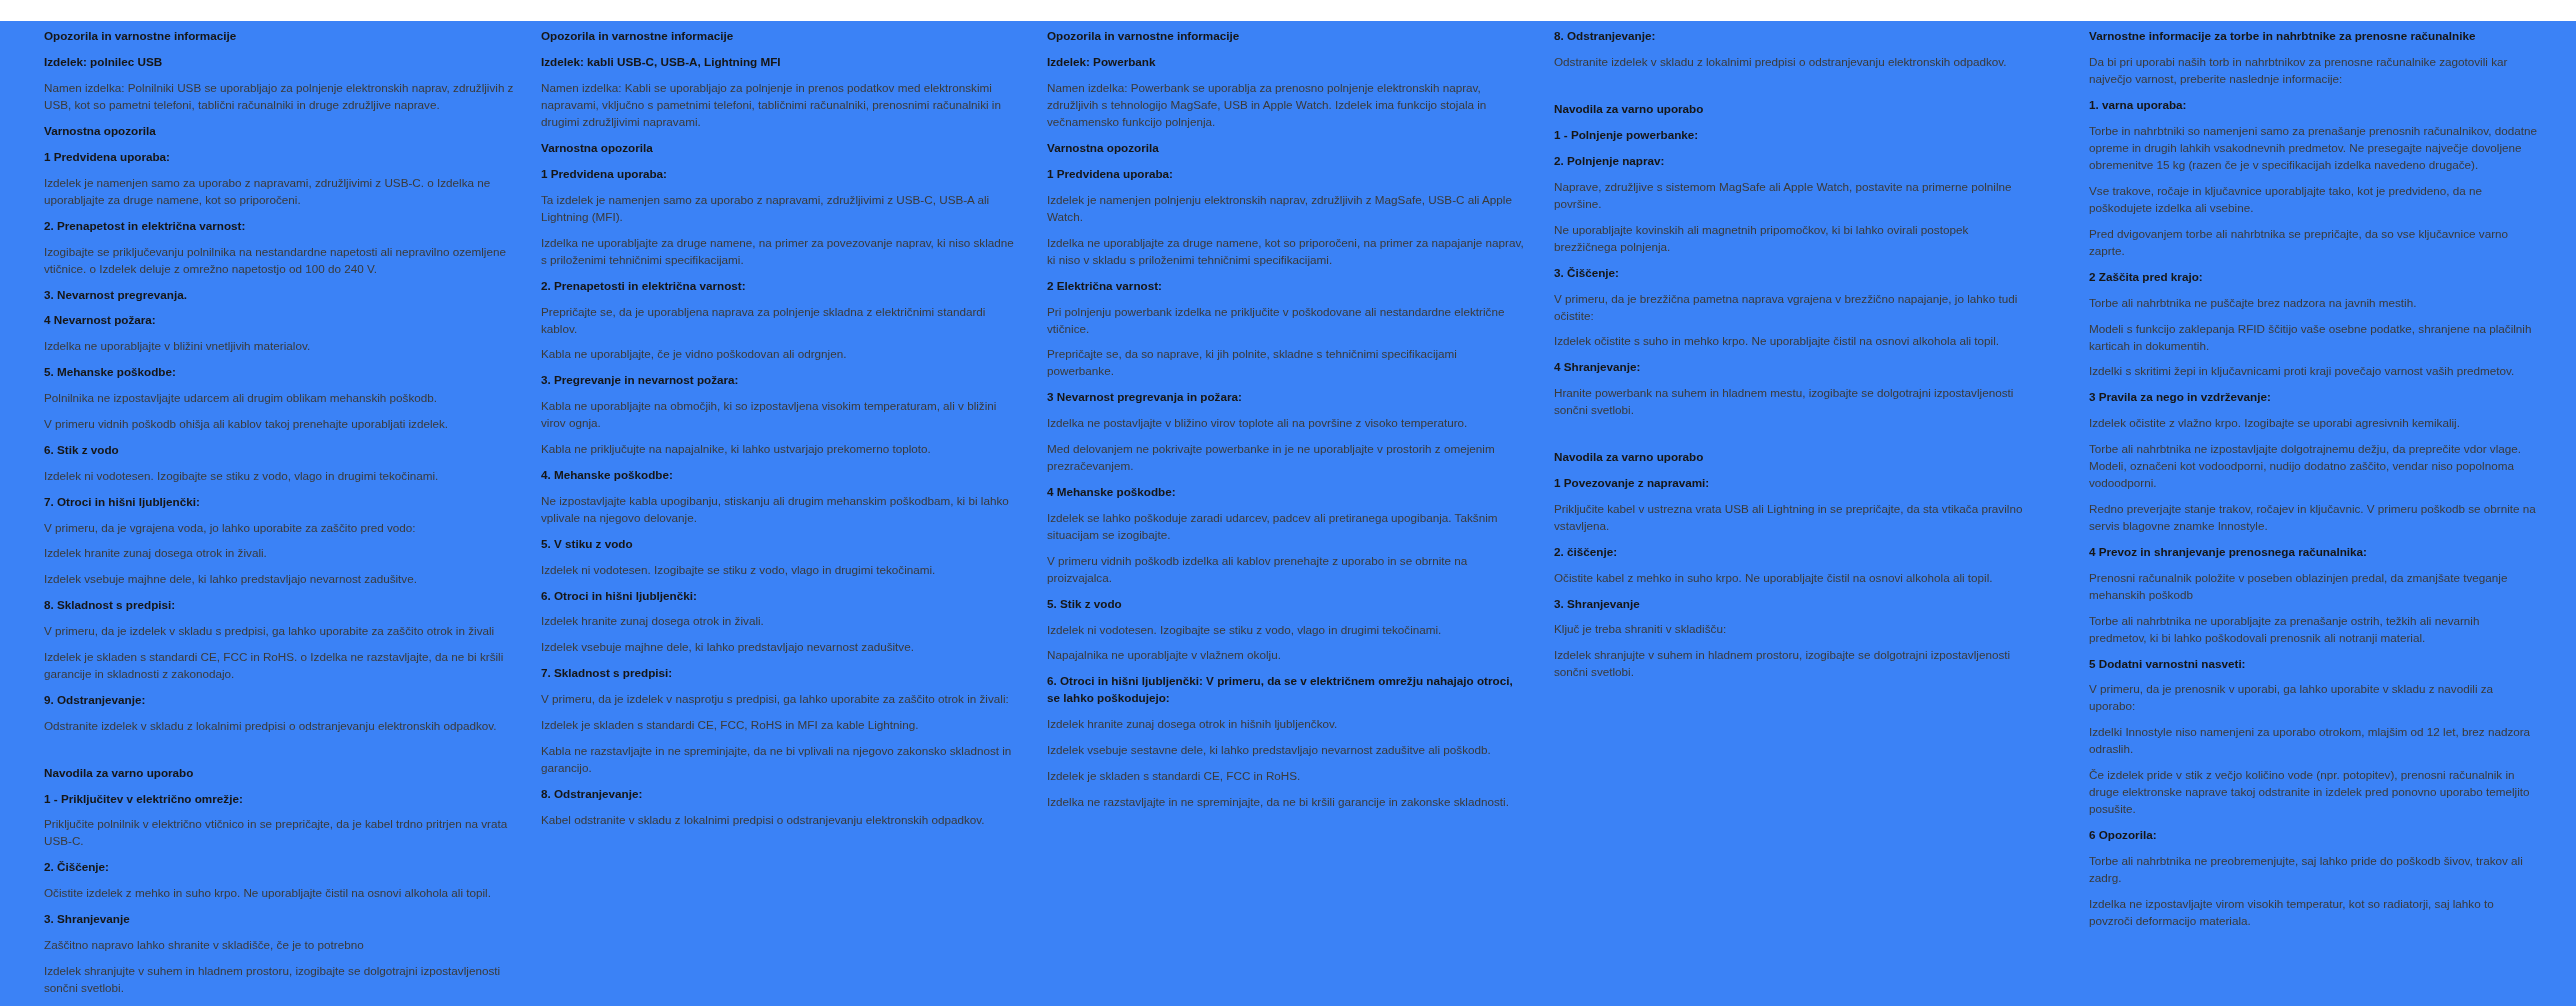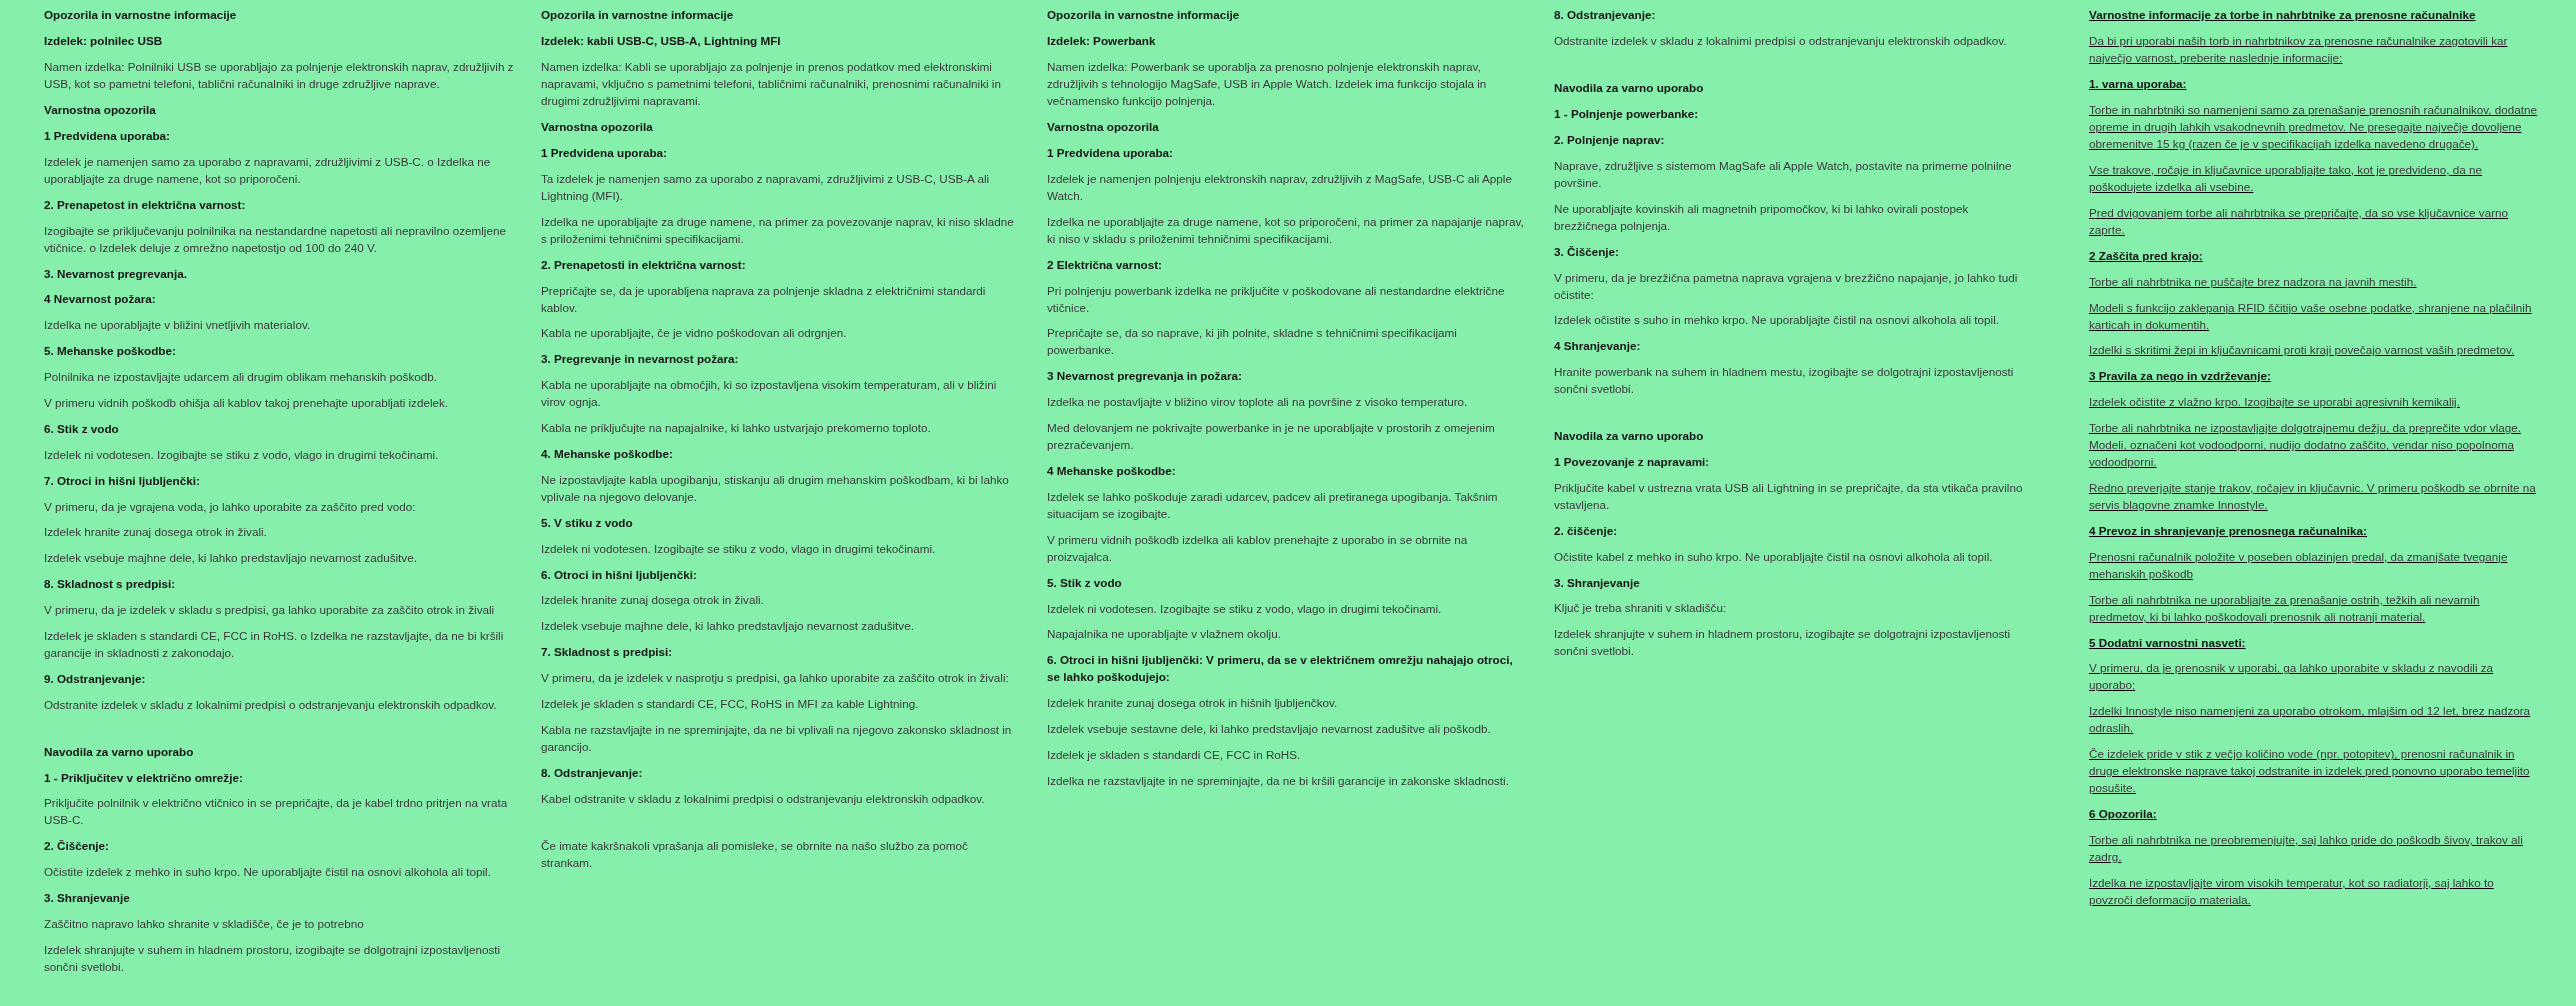--- a/index.html
+++ b/index.html
@@ -1,27 +1,27 @@
 <!DOCTYPE html>
 <html style="font-size:13px"><head>
 <meta charset="utf-8">
 <style>
   html,body{margin:0;padding:0;background:#ffffff;}
   body{
     width:2576px;height:1006px;position:relative;overflow:hidden;
     font-family:"Liberation Sans","DejaVu Sans",sans-serif;
     font-size:11.7px;line-height:17px;
   }
-  .page{position:absolute;inset:0;background:#86efac;}
+  .page{position:absolute;inset:0;background:#3b82f6;margin-top:21px;}
   .col{position:absolute;top:6.4px;}
   #col0{left:44px;width:473px;}
   #col1{left:541px;width:477px;}
   #col2{left:1047px;width:480px;}
   #col3{left:1554px;width:477px;}
-  #col4{left:2089px;width:451px;text-decoration:underline;}
+  #col4{left:2089px;width:451px;}
   .h{font-weight:700;color:#161616;margin:0 0 8.9px 0;}
   .p{font-weight:400;color:#3a3a3a;margin:0 0 8.9px 0;}
   .sp{height:21px;}
 </style>
 </head>
 <body>
 
 <div class="page">
   <div class="col" id="col0">
       <div class="h">Opozorila in varnostne informacije</div>
@@ -80,21 +80,20 @@
       <div class="h">6. Otroci in hišni ljubljenčki:</div>
       <div class="p">Izdelek hranite zunaj dosega otrok in živali.</div>
       <div class="p">Izdelek vsebuje majhne dele, ki lahko predstavljajo nevarnost zadušitve.</div>
       <div class="h">7. Skladnost s predpisi:</div>
       <div class="p">V primeru, da je izdelek v nasprotju s predpisi, ga lahko uporabite za zaščito otrok in živali:</div>
       <div class="p">Izdelek je skladen s standardi CE, FCC, RoHS in MFI za kable Lightning.</div>
       <div class="p">Kabla ne razstavljajte in ne spreminjajte, da ne bi vplivali na njegovo zakonsko skladnost in garancijo.</div>
       <div class="h">8. Odstranjevanje:</div>
       <div class="p">Kabel odstranite v skladu z lokalnimi predpisi o odstranjevanju elektronskih odpadkov.</div>
       <div class="sp"></div>
-      <div class="p">Če imate kakršnakoli vprašanja ali pomisleke, se obrnite na našo službo za pomoč strankam.</div>
     </div>
   <div class="col" id="col2">
       <div class="h">Opozorila in varnostne informacije</div>
       <div class="h">Izdelek: Powerbank</div>
       <div class="p">Namen izdelka: Powerbank se uporablja za prenosno polnjenje elektronskih naprav, združljivih s tehnologijo MagSafe, USB in Apple Watch. Izdelek ima funkcijo stojala in večnamensko funkcijo polnjenja.</div>
       <div class="h">Varnostna opozorila</div>
       <div class="h">1 Predvidena uporaba:</div>
       <div class="p">Izdelek je namenjen polnjenju elektronskih naprav, združljivih z MagSafe, USB-C ali Apple Watch.</div>
       <div class="p">Izdelka ne uporabljajte za druge namene, kot so priporočeni, na primer za napajanje naprav, ki niso v skladu s priloženimi tehničnimi specifikacijami.</div>
       <div class="h">2 Električna varnost:</div>

